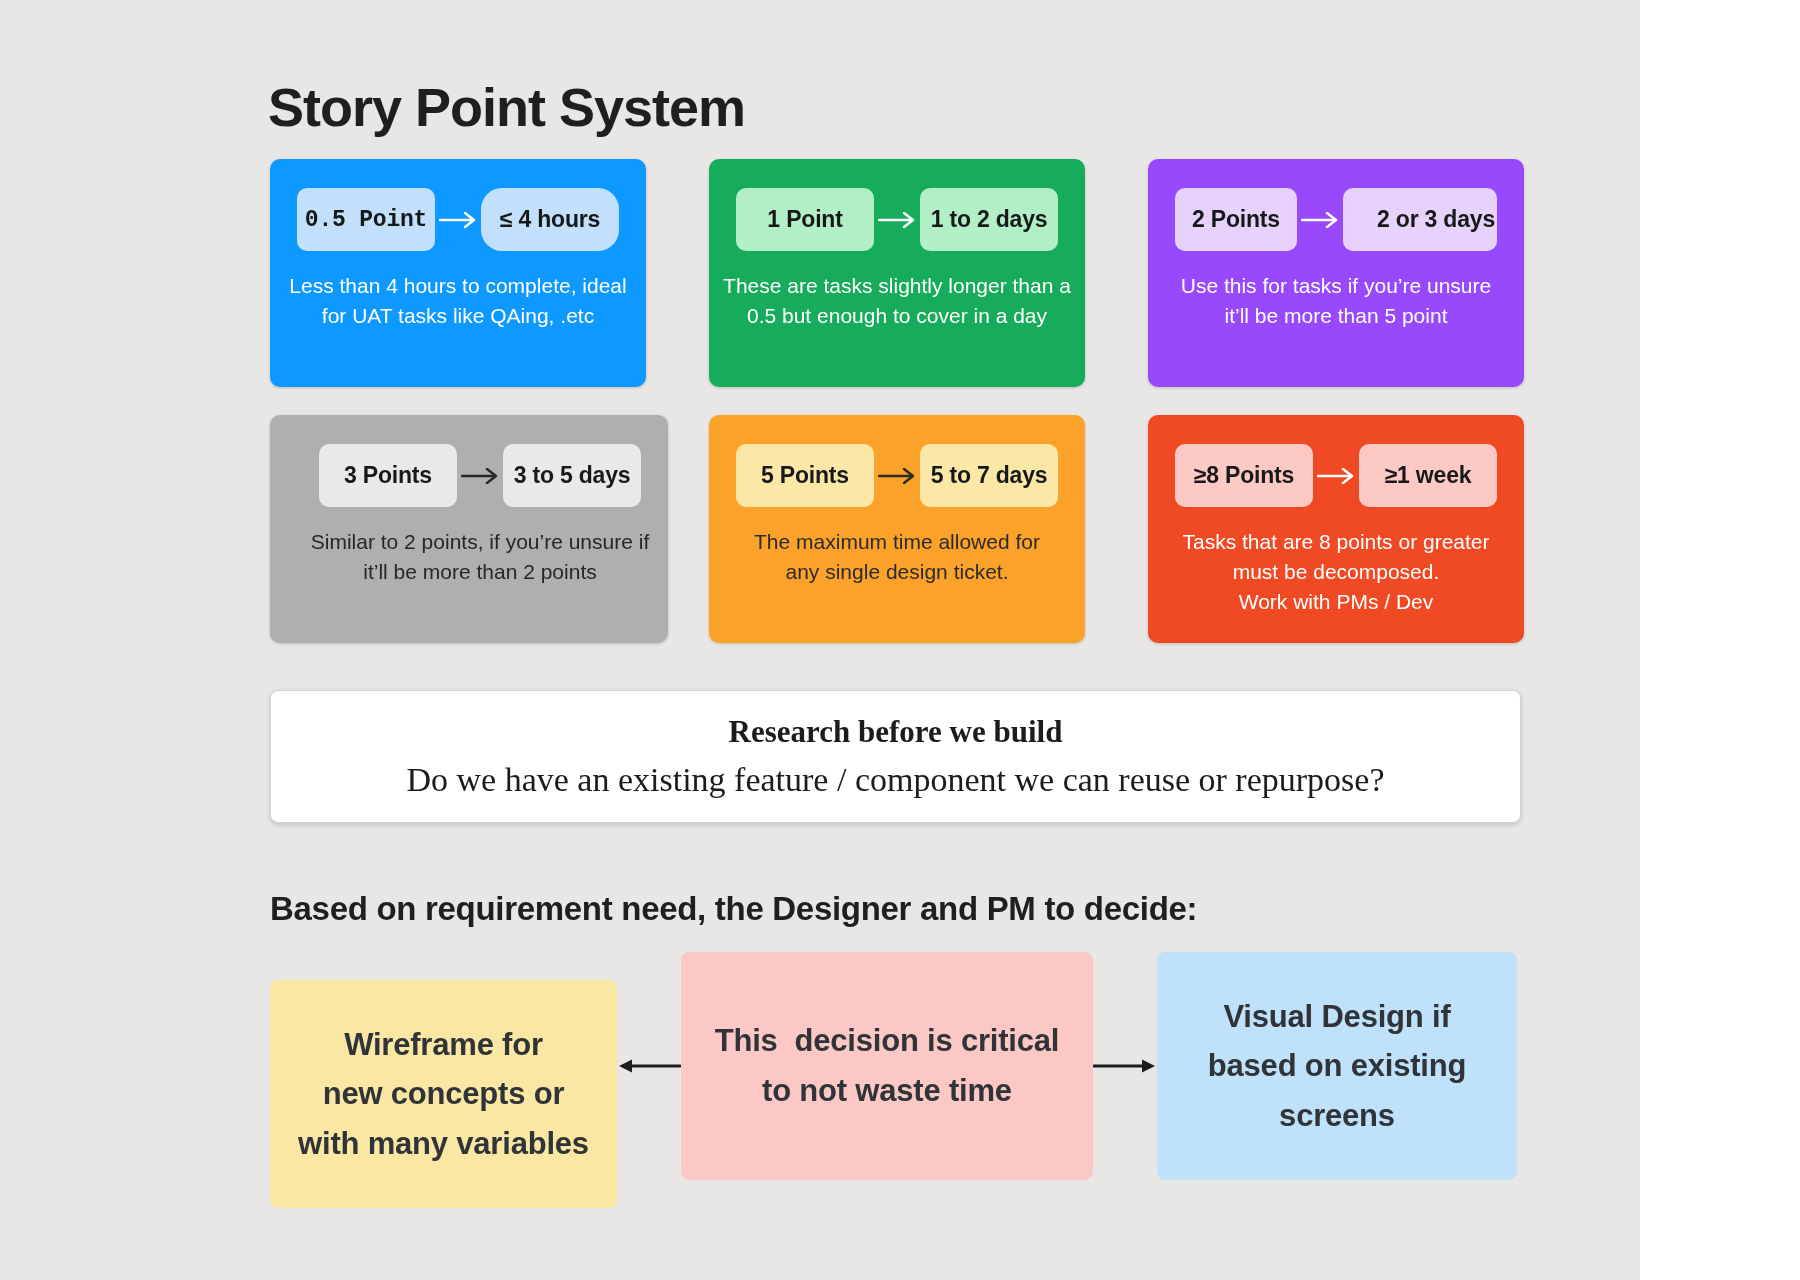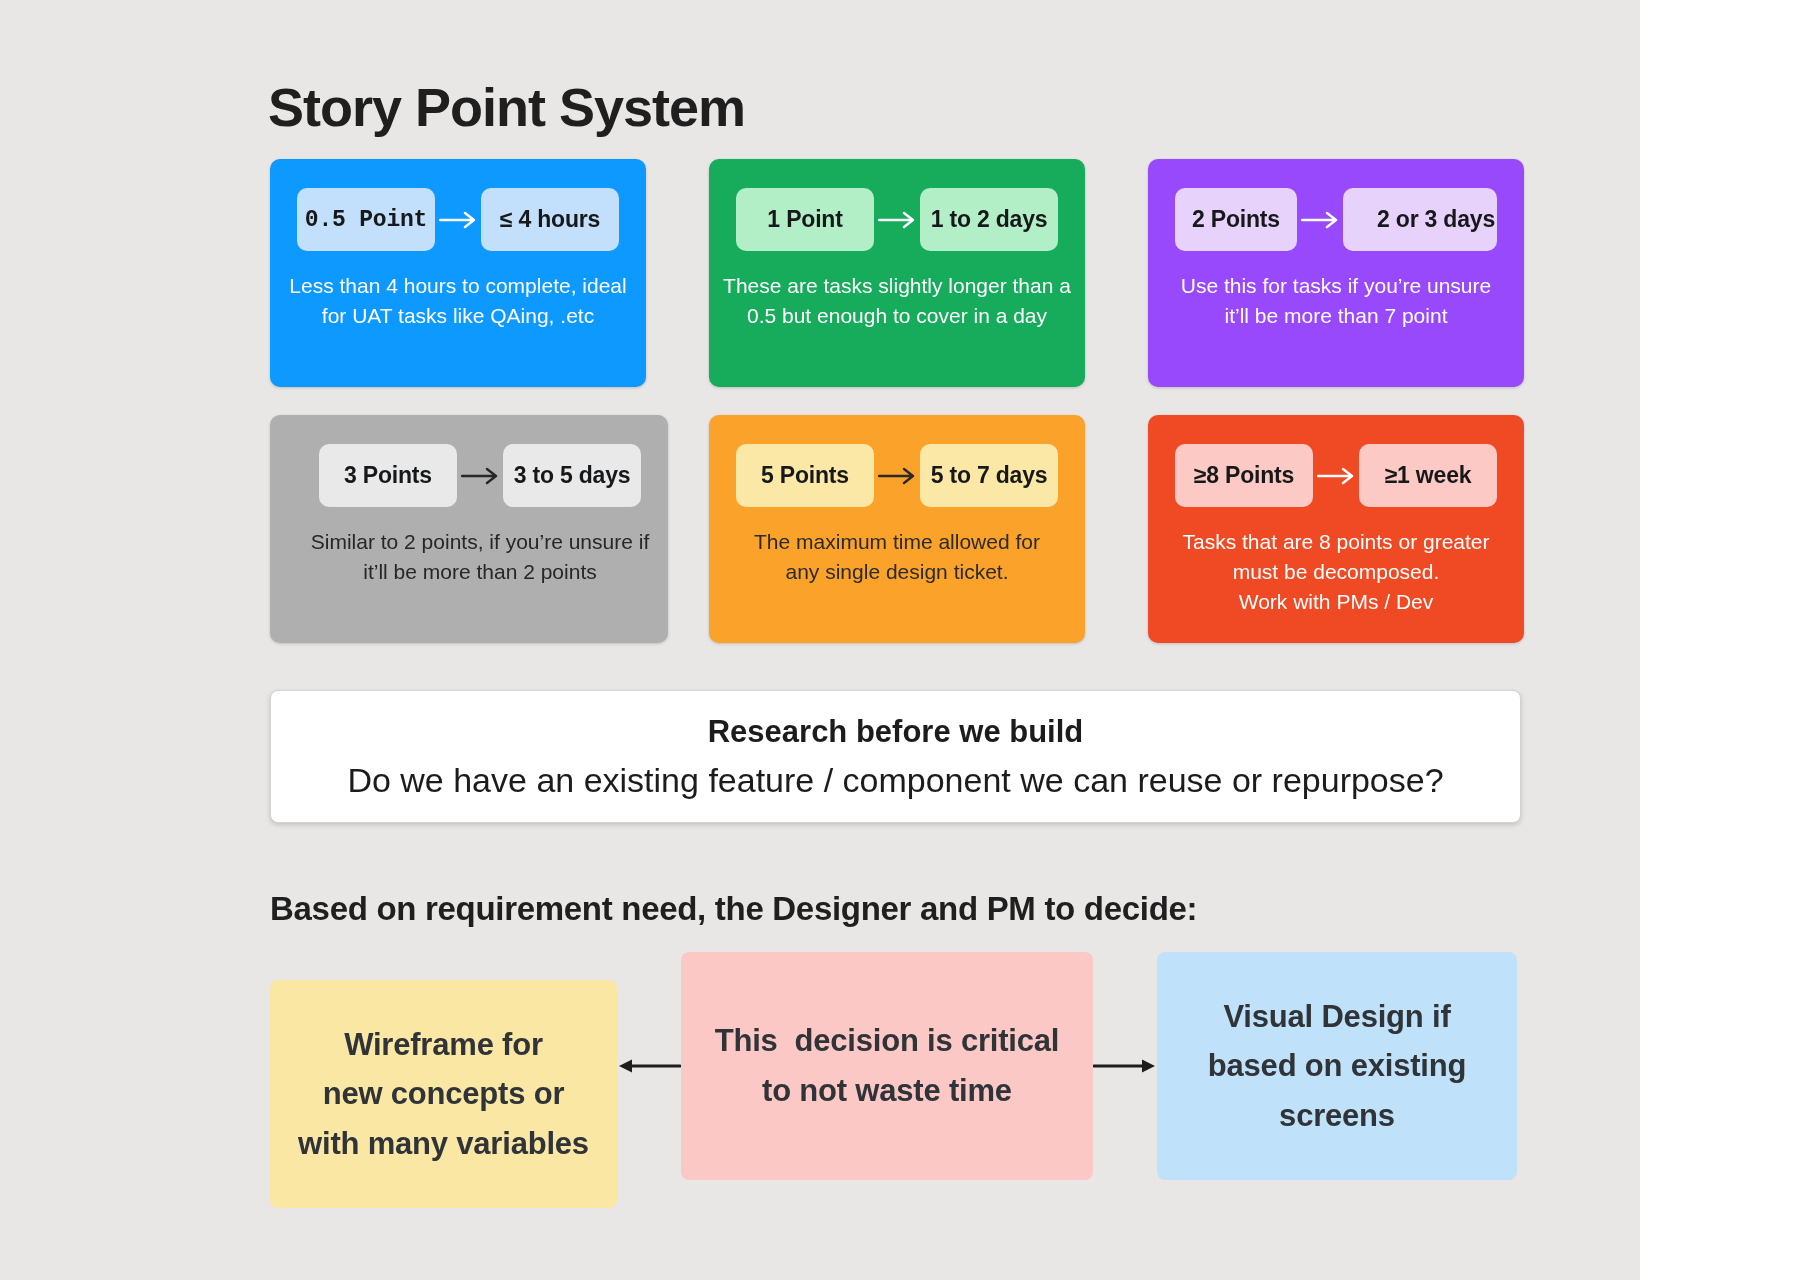--- a/index.html
+++ b/index.html
@@ -13,21 +13,21 @@
   .c1{left:270px}.c2{left:709px}.c3{left:1148px}
 
   .pill-row{display:flex;align-items:center;margin:29px 27px 0 27px;}
   .pill{flex:1;height:63px;border-radius:10px;display:flex;align-items:center;justify-content:center;
         font-size:23px;font-weight:700;letter-spacing:-0.2px;}
   .pill-arrow{flex:0 0 46px;display:flex;align-items:center;justify-content:center;}
   .card-desc{margin:20px 8px 0 8px;text-align:center;font-size:21px;line-height:1.42;white-space:pre-wrap;font-weight:400;}
 
   .research{position:absolute;left:270px;top:690px;width:1251px;height:133px;background:#FFFFFF;
             border:1px solid #D2D2D2;border-radius:8px;box-shadow:0 2px 5px rgba(0,0,0,0.16);
-            display:flex;flex-direction:column;align-items:center;justify-content:center;gap:11px;box-sizing:border-box;}
+            display:flex;flex-direction:column;align-items:center;justify-content:center;gap:11px;box-sizing:border-box;font-family:Liberation Serif, serif;}
   .research-title{font-size:31px;font-weight:700;color:#1C1C1E;}
   .research-sub{font-size:34px;font-weight:400;color:#1C1C1E;}
 
   .decide-heading{position:absolute;left:270px;top:890px;font-size:33px;font-weight:800;color:#1F1F1F;letter-spacing:-0.3px;}
 
   .dbox{position:absolute;top:952px;height:228px;border-radius:8px;display:flex;align-items:center;justify-content:center;
         text-align:center;font-weight:700;font-size:31px;line-height:1.6;white-space:pre-wrap;box-sizing:border-box;letter-spacing:-0.2px;}
   .dbox-yellow{left:270px;width:347px;}
   .dbox-pink{left:681px;width:412px;}
   .dbox-blue{left:1157px;width:360px;}
@@ -44,21 +44,21 @@
   <div class="page-title">Story Point System</div>
 
   <div class="card r1 c1" style="background: rgb(13, 153, 255); color: rgb(255, 255, 255);">
     <div class="pill-row">
       <div class="pill" style="background: rgb(194, 224, 251); color: rgb(23, 24, 26); font-family: Liberation Mono, monospace;">0.5 Point</div>
       <div class="pill-arrow">
         <svg width="38" height="18" viewBox="0 0 38 18">
             <path d="M1 9 H33 M26 2 L35 9 L26 16" fill="none" stroke="currentColor" stroke-width="2.4" stroke-linecap="round" stroke-linejoin="round"></path>
           </svg>
       </div>
-      <div class="pill" style="background: rgb(194, 224, 251); color: rgb(23, 24, 26);">≤ 4 hours</div>
+      <div class="pill" style="background: rgb(194, 224, 251); color: rgb(23, 24, 26); border-radius: 21px;">≤ 4 hours</div>
     </div>
     <div class="card-desc">Less than 4 hours to complete, ideal
 for UAT tasks like QAing, .etc</div>
   </div>
 
   <div class="card r1 c2" style="background: rgb(23, 171, 92); color: rgb(255, 255, 255);">
     <div class="pill-row">
       <div class="pill" style="background: rgb(178, 238, 198); color: rgb(23, 24, 26);">1 Point</div>
       <div class="pill-arrow">
         <svg width="38" height="18" viewBox="0 0 38 18">
@@ -75,21 +75,21 @@
     <div class="pill-row">
       <div class="pill" style="background: rgb(230, 210, 250); color: rgb(23, 24, 26);">2 Points</div>
       <div class="pill-arrow">
         <svg width="38" height="18" viewBox="0 0 38 18">
             <path d="M1 9 H33 M26 2 L35 9 L26 16" fill="none" stroke="currentColor" stroke-width="2.4" stroke-linecap="round" stroke-linejoin="round"></path>
           </svg>
       </div>
       <div class="pill" style="background: rgb(230, 210, 250); color: rgb(23, 24, 26); padding-left: 32px;">2 or 3 days</div>
     </div>
     <div class="card-desc">Use this for tasks if you’re unsure
-it’ll be more than 7 point</div>
+it’ll be more than 5 point</div>
   </div>
 
   <div class="card r2 c1" style="background: rgb(175, 175, 175); color: rgb(39, 39, 39); padding-left: 22px;">
     <div class="pill-row">
       <div class="pill" style="background: rgb(233, 233, 233); color: rgb(23, 24, 26);">3 Points</div>
       <div class="pill-arrow">
         <svg width="38" height="18" viewBox="0 0 38 18">
             <path d="M1 9 H33 M26 2 L35 9 L26 16" fill="none" stroke="currentColor" stroke-width="2.4" stroke-linecap="round" stroke-linejoin="round"></path>
           </svg>
       </div>

